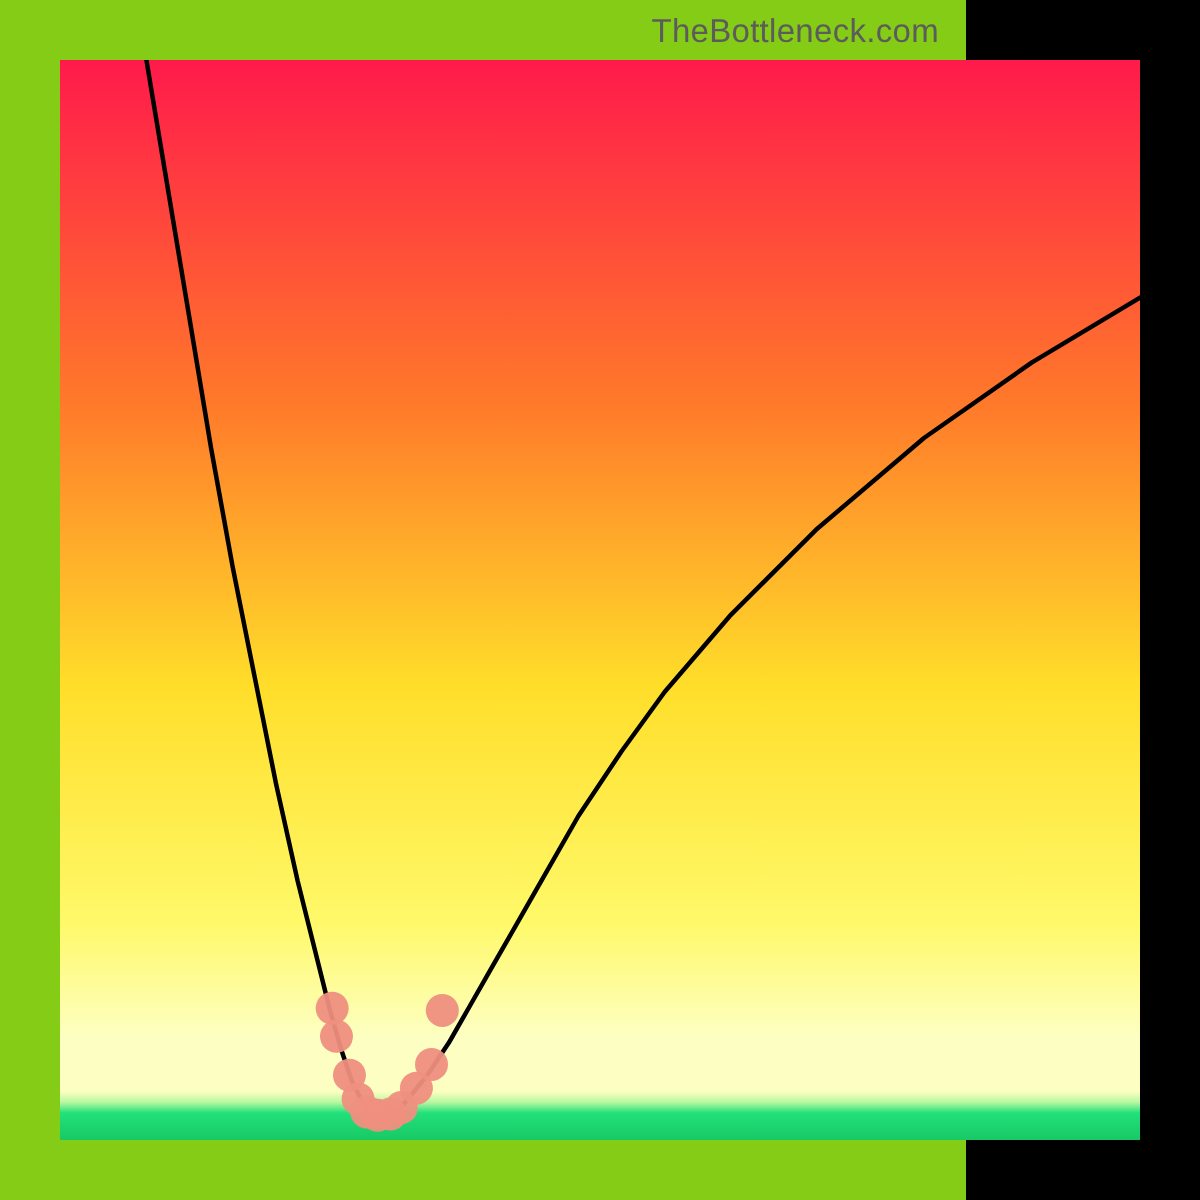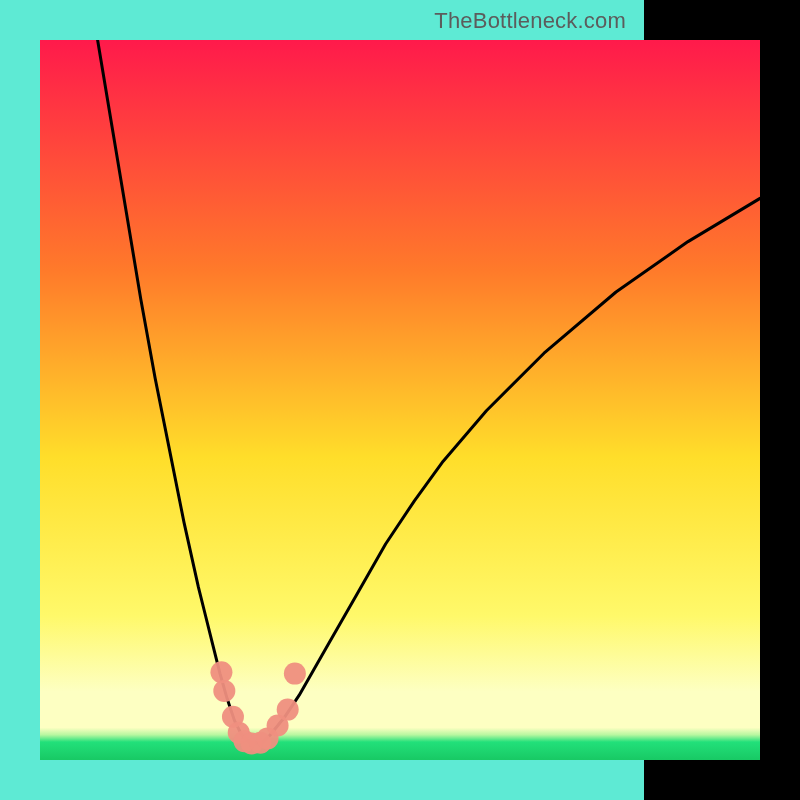--- a/index.html
+++ b/index.html
@@ -10,21 +10,21 @@
     background: #000;
     font-family: -apple-system, BlinkMacSystemFont, "Segoe UI", Arial, sans-serif;
     overflow: hidden;
   }
   .frame {
     position: absolute;
     top: 0;
     left: 0;
     width: 644px;
     height: 800px;
-    background: #5eead4;
+    background: #84cc16;
   }
   .plot-area {
     position: absolute;
     left: 40px;
     top: 40px;
     width: 720px;
     height: 720px;
     overflow: hidden;
   }
   .plot-area svg {

